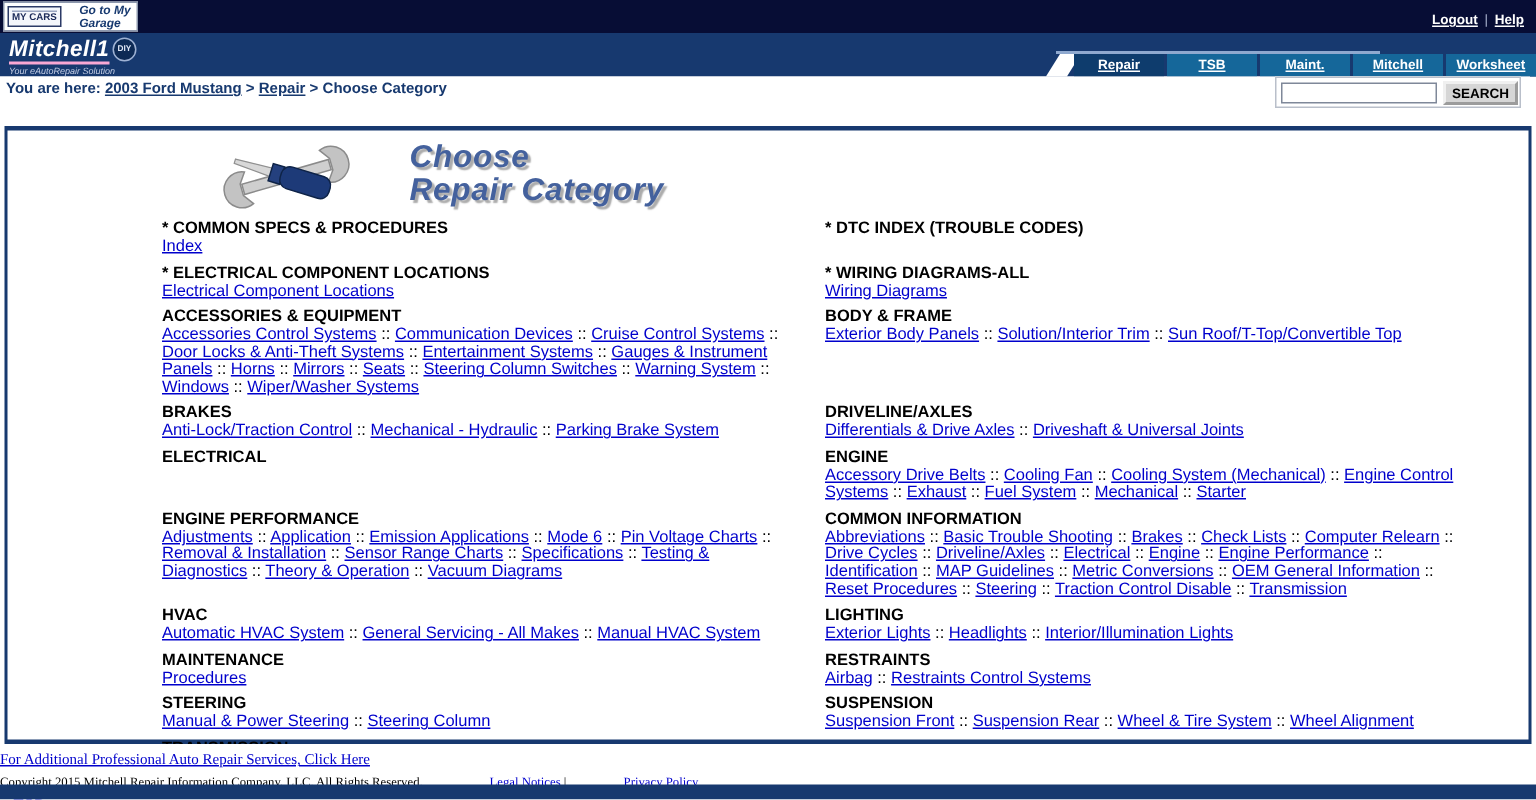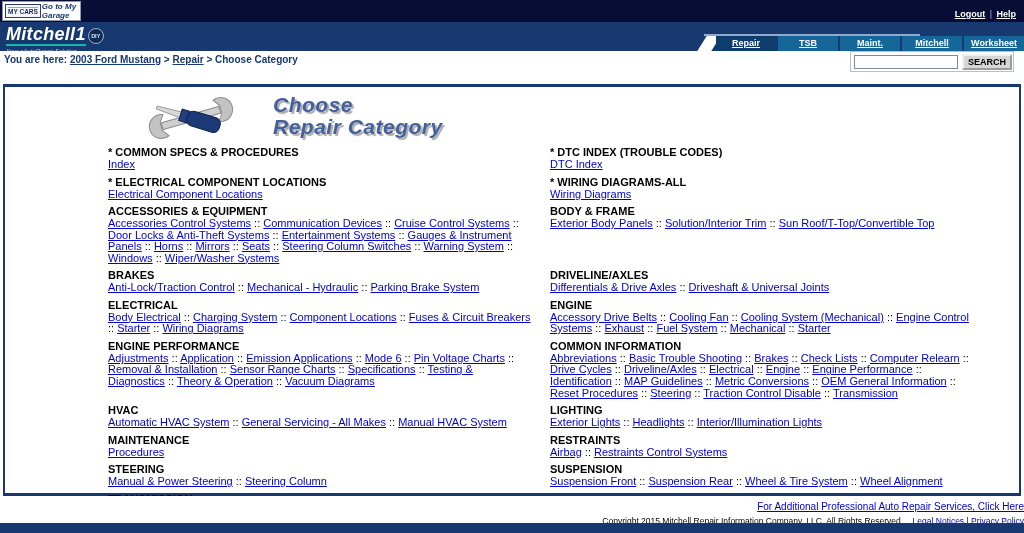--- a/index.html
+++ b/index.html
@@ -7,38 +7,38 @@
   body {
     width:1024px; height:533px; position:relative; overflow:hidden;
     background:#fff; font-family:"Liberation Sans", sans-serif;
   }
   a { cursor:pointer; }
 
   
   .topbar { position:absolute; top:0; left:0; width:1024px; height:22px; background:#070d35; }
   .garage-btn {
     position:absolute; left:2px; top:1px; height:20px; background:#fff;
-    border:1px solid #8c97ad; display:flex; align-items:center; gap:1px; padding:1px 4px 1px 2px; cursor:pointer;
+    border:1px solid #8c97ad; display:flex; align-items:center; gap:12px; padding:1px 4px 1px 2px; cursor:pointer;
   }
   .plate {
     border:1px solid #2c3a66; background:#f4f6fb; padding:1px 2px; line-height:1;
     font-size:6.5px; font-weight:bold; color:#1c2a58; text-align:center;
   }
   .plate .plate-top { display:block; height:2px; border-bottom:1px solid #9aa5c0; margin-bottom:1px; }
   .garage-label { font-size:8px; font-style:italic; font-weight:bold; color:#17396f; line-height:1.15; white-space:nowrap; }
   .top-links { position:absolute; right:8px; top:3px; text-align:right; line-height:1.1; }
   .top-links a { color:#fff; font-size:9px; font-weight:bold; text-decoration:underline; }
   .top-links .pipe { color:#aab3d0; font-size:9px; }
   .version { color:#c6cde4; font-size:7.5px; margin-top:1px; }
 
   
   .header { position:absolute; top:22px; left:0; width:1024px; height:29px; background:#17396f; }
   .logo { position:absolute; left:6px; top:3px; color:#fff; line-height:1; }
-  .logo-main { font-size:18px; font-weight:bold; font-style:italic; letter-spacing:0.3px;
-               border-bottom:2px solid #14b8a6; padding-bottom:1px; display:inline-block; }
+  .logo-main { font-size:15px; font-weight:bold; font-style:italic; letter-spacing:0.3px;
+               border-bottom:2px solid #f9a8d4; padding-bottom:1px; display:inline-block; }
   .logo-badge {
     display:inline-block; width:16px; height:16px; border-radius:50%; background:#0d2a55;
     border:1px solid #9fb2d4; color:#dfe6f4; font-size:5.5px; font-weight:bold; font-style:normal;
     text-align:center; line-height:15px; vertical-align:middle; margin-left:2px;
   }
   .logo-tagline { font-size:6px; color:#c3cde4; font-style:italic; margin-top:2px; }
   .tab-topline { position:absolute; right:104px; bottom:15px; width:216px; height:2px; background:#8fa9cf; }
   .tab-diagonal { position:absolute; right:308px; bottom:0; width:14px; height:15px; background:#fff; transform:skewX(-32deg); }
   .tabs { position:absolute; right:0; bottom:0; height:15px; display:flex; }
   .tab {
@@ -75,24 +75,24 @@
 
   
   .cat-grid { position:absolute; top:60px; left:103px; width:884px; display:grid; grid-template-columns:442px 442px; }
   .cat-cell { padding:0 18px 6px 0; }
   .cat-title { font-size:11px; line-height:1.0; font-weight:bold; color:#000; margin:0 0 1px 0; }
   .cat-links { font-size:11px; line-height:1.05; }
   .cat-links a { color:#0000cc; text-decoration:underline; }
   .cat-links .sep { color:#000; }
 
   
-  .footer { position:absolute; bottom:0; left:0; width:1024px; height:37px; background:#fff; text-align:right; }
+  .footer { position:absolute; bottom:0; left:0; width:1024px; height:37px; background:#fff; text-align:left;font-family:Liberation Serif, serif; }
   .footer-services { display:inline-block; margin-top:2px; font-size:10px; color:#0000cc; text-decoration:underline; }
   .copyright { font-size:8.5px; color:#000; margin-top:2px; }
-  .copyright a { color:#0000cc; text-decoration:underline; }
+  .copyright a { color:#0000cc; text-decoration:underline;margin-left:36px; }
   .copyright .pipe { color:#000; }
   .top-link { display:inline-block; font-size:10px; font-weight:bold; color:#0000cc; text-decoration:underline; margin-top:1px; }
   .bottom-bar { position:absolute; bottom:0; left:0; width:1024px; height:10px; background:#17396f; }
 </style>
 </head>
 <body>
 
 <div class="topbar">
   <div class="garage-btn">
     <span class="plate">
@@ -164,21 +164,20 @@
       <div>Repair Category</div>
     </div>
   </div>
   <div class="cat-grid">
       <div class="cat-cell">
         <div class="cat-title">* COMMON SPECS &amp; PROCEDURES</div>
         <div class="cat-links"><a>Index</a></div>
       </div>
       <div class="cat-cell">
         <div class="cat-title">* DTC INDEX (TROUBLE CODES)</div>
-        <div class="cat-links"><a>DTC Index</a></div>
       </div>
       <div class="cat-cell">
         <div class="cat-title">* ELECTRICAL COMPONENT LOCATIONS</div>
         <div class="cat-links"><a>Electrical Component Locations</a></div>
       </div>
       <div class="cat-cell">
         <div class="cat-title">* WIRING DIAGRAMS-ALL</div>
         <div class="cat-links"><a>Wiring Diagrams</a></div>
       </div>
       <div class="cat-cell">
@@ -192,21 +191,20 @@
       <div class="cat-cell">
         <div class="cat-title">BRAKES</div>
         <div class="cat-links"><a>Anti-Lock/Traction Control</a><span class="sep"> :: </span><a>Mechanical - Hydraulic</a><span class="sep"> :: </span><a>Parking Brake System</a></div>
       </div>
       <div class="cat-cell">
         <div class="cat-title">DRIVELINE/AXLES</div>
         <div class="cat-links"><a>Differentials &amp; Drive Axles</a><span class="sep"> :: </span><a>Driveshaft &amp; Universal Joints</a></div>
       </div>
       <div class="cat-cell">
         <div class="cat-title">ELECTRICAL</div>
-        <div class="cat-links"><a>Body Electrical</a><span class="sep"> :: </span><a>Charging System</a><span class="sep"> :: </span><a>Component Locations</a><span class="sep"> :: </span><a>Fuses &amp; Circuit Breakers</a><span class="sep"> :: </span><a>Starter</a><span class="sep"> :: </span><a>Wiring Diagrams</a></div>
       </div>
       <div class="cat-cell">
         <div class="cat-title">ENGINE</div>
         <div class="cat-links"><a>Accessory Drive Belts</a><span class="sep"> :: </span><a>Cooling Fan</a><span class="sep"> :: </span><a>Cooling System (Mechanical)</a><span class="sep"> :: </span><a>Engine Control Systems</a><span class="sep"> :: </span><a>Exhaust</a><span class="sep"> :: </span><a>Fuel System</a><span class="sep"> :: </span><a>Mechanical</a><span class="sep"> :: </span><a>Starter</a></div>
       </div>
       <div class="cat-cell">
         <div class="cat-title">ENGINE PERFORMANCE</div>
         <div class="cat-links"><a>Adjustments</a><span class="sep"> :: </span><a>Application</a><span class="sep"> :: </span><a>Emission Applications</a><span class="sep"> :: </span><a>Mode 6</a><span class="sep"> :: </span><a>Pin Voltage Charts</a><span class="sep"> :: </span><a>Removal &amp; Installation</a><span class="sep"> :: </span><a>Sensor Range Charts</a><span class="sep"> :: </span><a>Specifications</a><span class="sep"> :: </span><a>Testing &amp; Diagnostics</a><span class="sep"> :: </span><a>Theory &amp; Operation</a><span class="sep"> :: </span><a>Vacuum Diagrams</a></div>
       </div>
       <div class="cat-cell">

